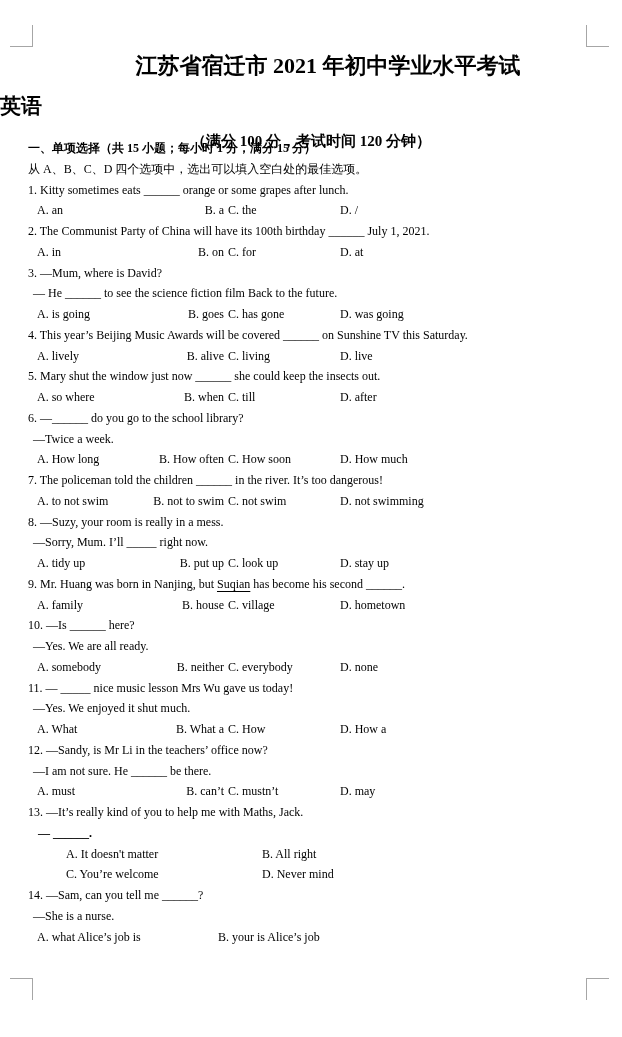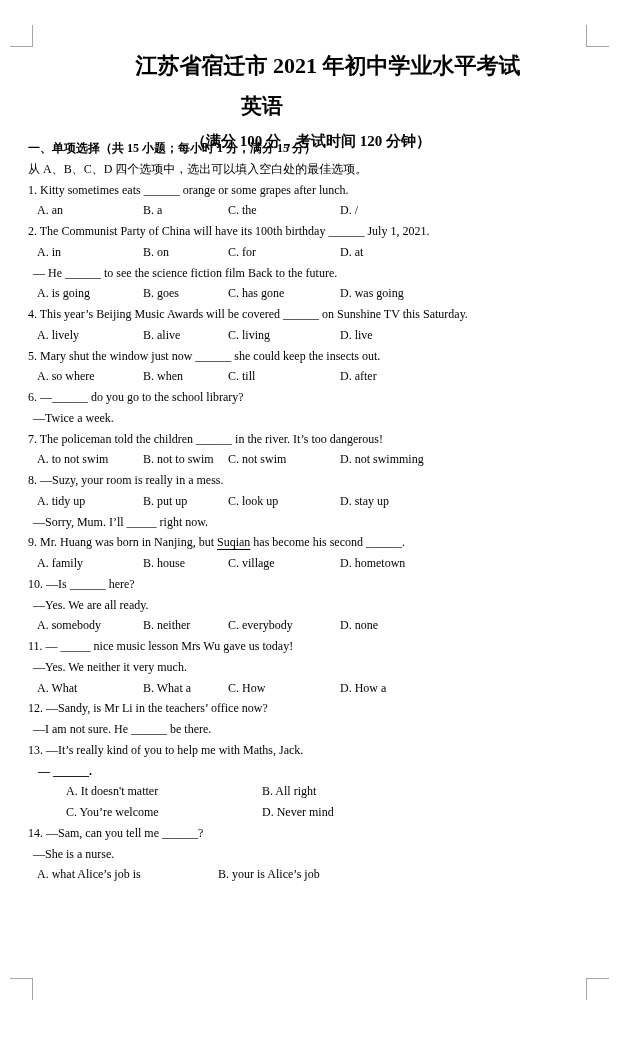--- a/index.html
+++ b/index.html
@@ -9,33 +9,33 @@
     font-family:"Liberation Serif","DejaVu Serif",serif; color:#000000;
   }
   
   .mark { position:absolute; width:23px; height:22px; border:0 solid #a6a6a6; }
   .tl { left:10px;  top:25px;  border-right-width:1px; border-bottom-width:1px; }
   .tr { left:586px; top:25px;  border-left-width:1px;  border-bottom-width:1px; }
   .bl { left:10px;  top:978px; border-right-width:1px; border-top-width:1px; }
   .br { left:586px; top:978px; border-left-width:1px;  border-top-width:1px; }
 
   .title   { position:absolute; top:51px;  left:17px; width:622px; text-align:center; font-weight:bold; font-size:22px; line-height:30px; }
-  .subject { position:absolute; top:92px;  left:0; width:524px; text-align:center; font-weight:bold; font-size:21px; line-height:28px; }
+  .subject { position:absolute; top:92px;  left:0; width:524px; font-weight:bold; font-size:21px; line-height:28px; }
   .meta    { position:absolute; top:130px; left:0; width:622px; text-align:center; font-weight:bold; font-size:15px; line-height:22px; }
 
   .content { position:absolute; left:28px; top:138px; width:566px; font-size:12px; line-height:20.75px; }
   .line { white-space:nowrap; }
   .h1 { font-weight:bold; }
   .d1 { padding-left:5px; }
   .d2 { padding-left:10px;font-weight:bold; }
 
   .opts { display:flex; padding-left:9px; }
   .opts span { box-sizing:border-box; padding-right:4px; }
   .o4 span:nth-child(1) { min-width:106px; }
-  .o4 span:nth-child(2) { min-width:85px; }
+  .o4 span:nth-child(2) { min-width:85px;text-align:right; }
   .o4 span:nth-child(3) { min-width:112px; }
   .o2  span:nth-child(1){ min-width:196px;margin-left:29px; }
   .o2n span:nth-child(1){ min-width:181px; }
 
   .sp {
     text-decoration-line:underline;
     text-decoration-style:wavy;
     text-decoration-color:#d20000;
     text-decoration-thickness:1px;
     text-underline-offset:3px;
@@ -67,20 +67,21 @@
   </div>
 
   <div class="line">2. The Communist Party of China will have its 100th birthday ______ July 1, 2021.</div>
   <div class="line opts o4">
     <span>A. in</span>
     <span>B. on</span>
     <span>C. for</span>
     <span>D. at</span>
   </div>
 
+  <div class="line">3. —Mum, where is David?</div>
   <div class="line d1">— He ______ to see the science fiction film Back to the future.</div>
   <div class="line opts o4">
     <span>A. is going</span>
     <span>B. goes</span>
     <span>C. has gone</span>
     <span>D. was going</span>
   </div>
 
   <div class="line">4. This year’s Beijing Music Awards will be covered ______ on Sunshine TV this Saturday.</div>
   <div class="line opts o4">
@@ -93,66 +94,78 @@
   <div class="line">5. Mary shut the window just now ______ she could keep the insects out.</div>
   <div class="line opts o4">
     <span>A. so where</span>
     <span>B. when</span>
     <span>C. till</span>
     <span>D. after</span>
   </div>
 
   <div class="line">6. —______ do you go to the school library?</div>
   <div class="line d1">—Twice a week.</div>
+  <div class="line opts o4">
+    <span>A. How long</span>
+    <span>B. How often</span>
+    <span>C. How soon</span>
+    <span>D. How much</span>
+  </div>
 
   <div class="line">7. The policeman told the children ______ in the river. It’s too dangerous!</div>
   <div class="line opts o4">
     <span>A. to not swim</span>
     <span>B. not to swim</span>
     <span>C. not swim</span>
     <span>D. not swimming</span>
   </div>
 
   <div class="line">8. —Suzy, your room is really in a mess.</div>
+  <div class="line d1">—Sorry, Mum. I’ll _____ right now.</div>
   <div class="line opts o4">
     <span>A. tidy up</span>
     <span>B. put up</span>
     <span>C. look up</span>
     <span>D. stay up</span>
   </div>
-  <div class="line d1">—Sorry, Mum. I’ll _____ right now.</div>
 
   <div class="line"><span>9. Mr. Huang was born in Nanjing, but </span><span class="sp">Suqian</span><span> has become his second ______.</span></div>
   <div class="line opts o4">
     <span>A. family</span>
     <span>B. house</span>
     <span>C. village</span>
     <span>D. hometown</span>
   </div>
 
   <div class="line">10. —Is ______ here?</div>
   <div class="line d1">—Yes. We are all ready.</div>
   <div class="line opts o4">
     <span>A. somebody</span>
     <span>B. neither</span>
     <span>C. everybody</span>
     <span>D. none</span>
   </div>
 
   <div class="line">11. — _____ nice music lesson Mrs Wu gave us today!</div>
-  <div class="line d1">—Yes. We neither it very much.</div>
+  <div class="line d1">—Yes. We enjoyed it shut much.</div>
   <div class="line opts o4">
     <span>A. What</span>
     <span>B. What a</span>
     <span>C. How</span>
     <span>D. How a</span>
   </div>
 
   <div class="line">12. —Sandy, is Mr Li in the teachers’ office now?</div>
   <div class="line d1">—I am not sure. He ______ be there.</div>
+  <div class="line opts o4">
+    <span>A. must</span>
+    <span>B. can’t</span>
+    <span>C. mustn’t</span>
+    <span>D. may</span>
+  </div>
 
   <div class="line">13. —It’s really kind of you to help me with Maths, Jack.</div>
   <div class="line d2">— ______.</div>
   <div class="line opts o2">
     <span>A. It doesn't matter</span>
     <span>B. All right</span>
   </div>
   <div class="line opts o2">
     <span>C. You’re welcome</span>
     <span>D. Never mind</span>

